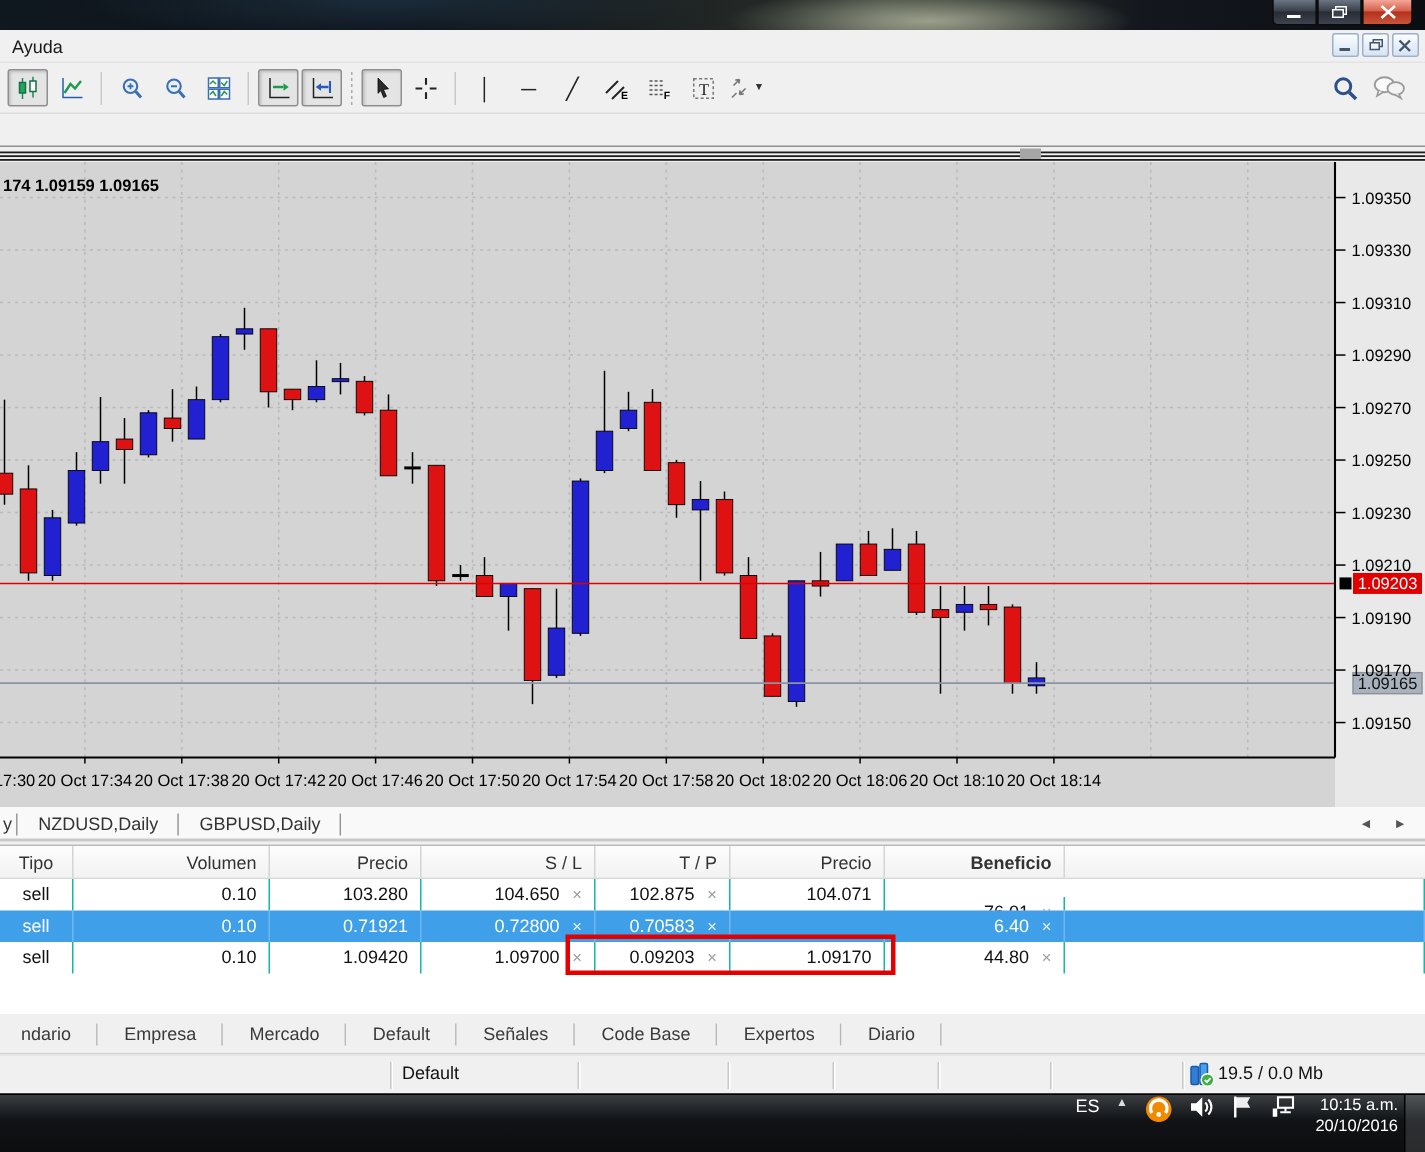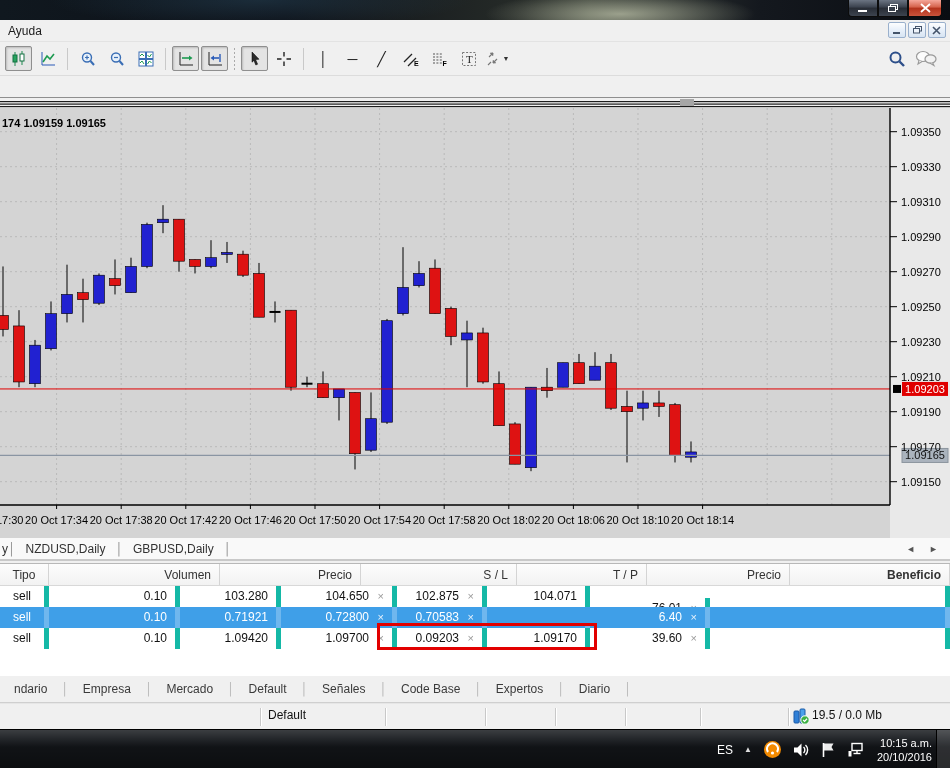--- a/index.html
+++ b/index.html
@@ -51,24 +51,24 @@
   .chart-tabs { position:absolute; left:0; top:538px; width:950px; height:23px;
     background:#f9f9f9; border-bottom:2px solid #c9c9c9; display:flex; align-items:center; color:#333; }
   .chart-tabs .frag { margin-left:2px; }
   .chart-tabs .tab { padding:0 10px; }
   .chart-tabs .vsep { color:#8a8a8a; }
   .tabscroll { margin-left:auto; display:flex; gap:14px; margin-right:12px; color:#555; font-size:9px; }
 
   
   .terminal { position:absolute; left:0; top:563px; width:950px; height:113px; background:#fff;
     border-top:1px solid #b8b8b8; }
-  .trow { display:flex; height:21px; line-height:21px;justify-content:space-between; }
+  .trow { display:flex; height:21px; line-height:21px; }
   .trow.header { background:linear-gradient(#fdfdfd,#f2f2f2); border-bottom:1px solid #d8d8d8;
     color:#333; height:22px; line-height:22px; }
-  .tcell { padding:0 8px; white-space:nowrap; overflow:hidden; border-right:5px solid #14b8a6; }
+  .tcell { padding:0 8px; white-space:nowrap; overflow:hidden; border-right:1px solid #14b8a6; }
   .trow.header .tcell { border-right:1px solid #d4d4d4; }
   .tcell.r { text-align:right; }
   .tcell.c { text-align:center; }
   .tcell .x { color:#9a9a9a; font-size:11px; margin-left:5px; display:inline-block; width:10px; }
   .trow.selected { background:#3f9fe8; color:#fff; }
   .trow.selected .tcell { border-right-color:rgba(255,255,255,.25); }
   .trow.selected .x { color:#e8f2fb; }
   .summary { position:absolute; left:0; top:85px; width:950px; height:21px; line-height:21px;
     background:#d6d6d6; font-weight:bold; white-space:nowrap; }
   .summary .mtext { position:absolute; left:-3px; }
@@ -89,21 +89,21 @@
   .ssep { position:absolute; top:4px; width:1px; height:18px; background:#c8c8c8;
     box-shadow:1px 0 0 #fff; }
   .sprofile { position:absolute; left:268px; top:4px; }
   .straffic { position:absolute; left:812px; top:4px; }
   .conn-icon { position:absolute; left:793px; top:4px; }
 
   
   .taskbar { position:absolute; left:0; top:729px; width:950px; height:39px;
     background:linear-gradient(rgba(255,255,255,.16), rgba(255,255,255,.05) 25%, rgba(0,0,0,.25) 45%, rgba(0,0,0,.45)), #16191d;
     border-top:1px solid #000; color:#fff; }
-  .tray { position:absolute; right:18px; top:0; height:39px; display:flex; align-items:center; gap:11px; }
+  .tray { position:absolute; right:18px; top:0; height:39px; display:flex; align-items:flex-start; gap:11px; }
   .tray .lang { font-size:12px; color:#fff; }
   .tray .chev { font-size:8px; color:#ddd; }
   .clock { text-align:right; font-size:11px; line-height:14px; color:#fff; }
   .showdesk { position:absolute; right:0; top:0; width:14px; height:39px;
     border-left:1px solid #000; background:rgba(255,255,255,.12); }
   .tray svg { display:block; }
 </style>
 </head>
 <body>
 
@@ -500,21 +500,21 @@
         <div class="tcell r" style="width: 120px;"><span>6.40</span><span class="x">×</span></div>
         <div class="tcell r" style="width: 240px;"><span></span></div>
       </div>
       <div class="trow">
         <div class="tcell c" style="width: 49px;"><span>sell</span></div>
         <div class="tcell r" style="width: 131px;"><span>0.10</span></div>
         <div class="tcell r" style="width: 101px;"><span>1.09420</span></div>
         <div class="tcell r" style="width: 116px;"><span>1.09700</span><span class="x">×</span></div>
         <div class="tcell r" style="width: 90px;"><span>0.09203</span><span class="x">×</span></div>
         <div class="tcell r" style="width: 103px;"><span>1.09170</span></div>
-        <div class="tcell r" style="width: 120px;"><span>39.60</span><span class="x">×</span></div>
+        <div class="tcell r" style="width: 120px;"><span>44.80</span><span class="x">×</span></div>
         <div class="tcell r" style="width: 240px;"><span></span></div>
       </div>
     </div>
 </div>
 
 <div class="red-box"></div>
 
 <div class="bottom-tabs">
   <span id="bottom-tab-list" style="display:flex;align-items:center;">
       <span class="btab">ndario</span>

